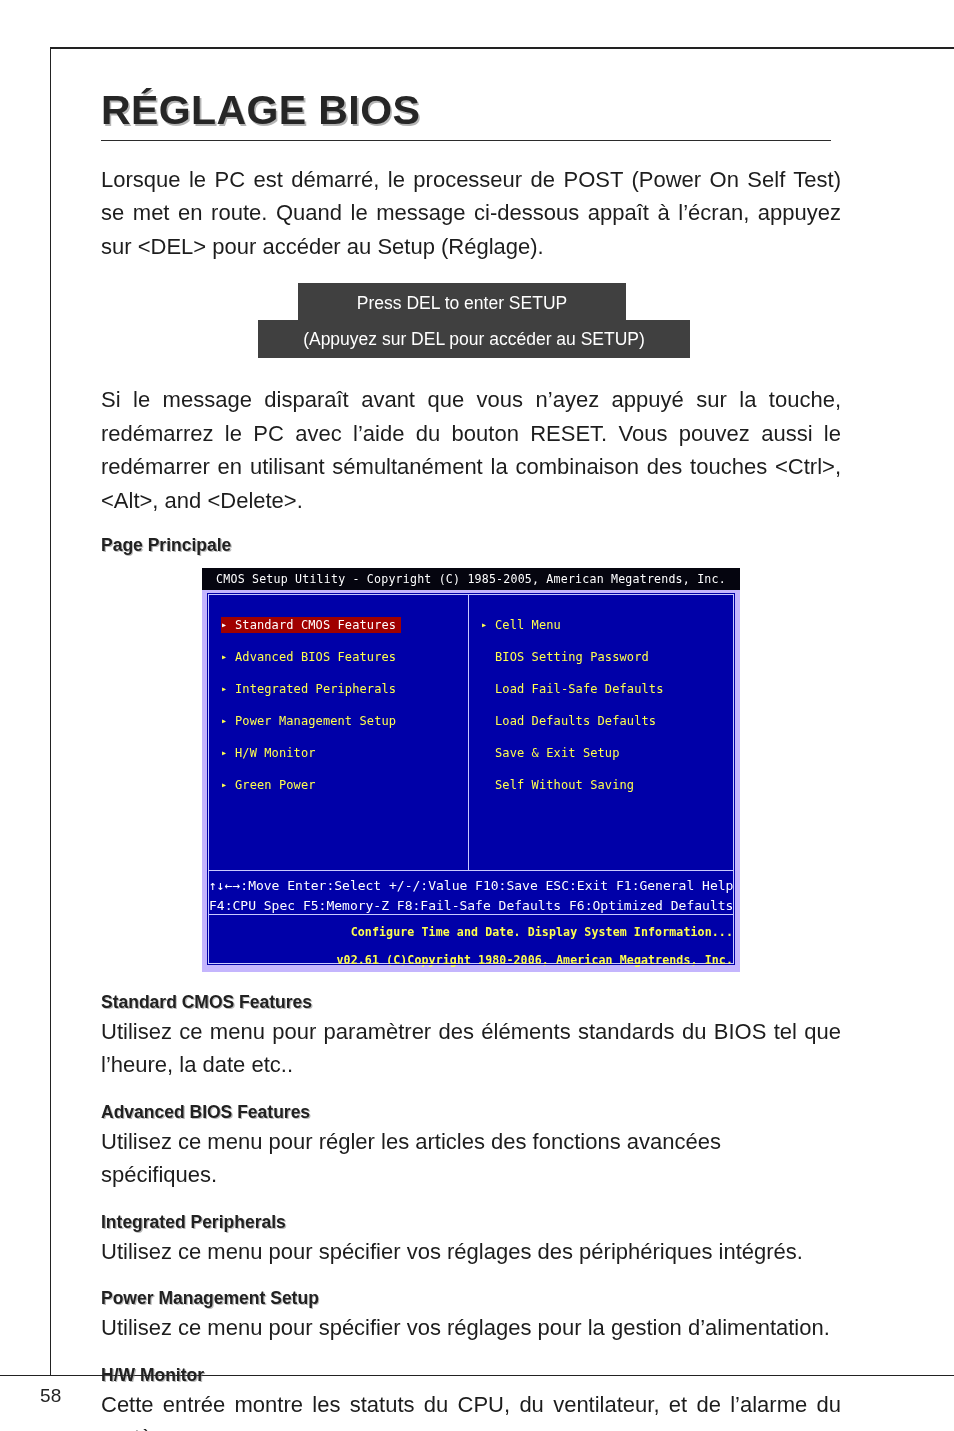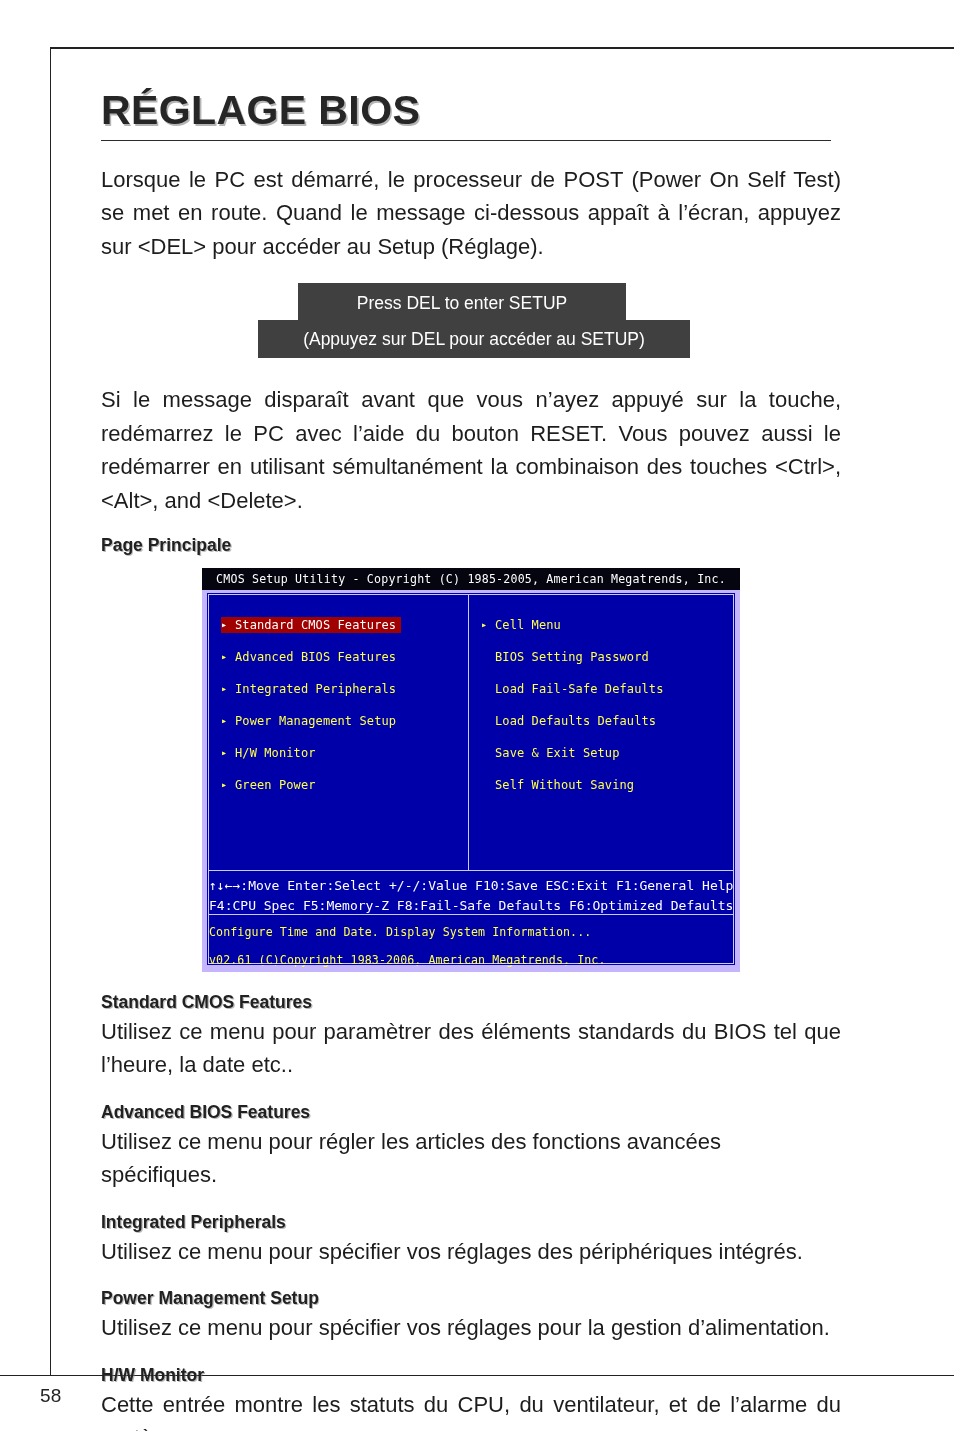--- a/index.html
+++ b/index.html
@@ -216,21 +216,22 @@
   }
   .bios-help-line {
     font-size: 13px;
     color: #ffffff;
     white-space: nowrap;
     line-height: 1.52;
     letter-spacing: 0px;
   }
   #bios-footer {
     padding-top: 10px;
-    text-align: left;
+    text-align: right;
+    font-weight: bold;
   }
   .bios-footer-line {
     font-size: 11.6px;
     color: #ffff4d;
     white-space: nowrap;
     line-height: 1.25;
     margin-bottom: 14px;
     letter-spacing: .1px;
   }
 </style>
@@ -325,21 +326,21 @@
           </div>
         </div>
 
         <div id="bios-helpbar">
           <div class="bios-help-line">↑↓←→:Move  Enter:Select  +/-/:Value  F10:Save  ESC:Exit  F1:General Help</div>
           <div class="bios-help-line">F4:CPU Spec  F5:Memory-Z  F8:Fail-Safe Defaults  F6:Optimized Defaults</div>
         </div>
 
         <div id="bios-footer">
           <div class="bios-footer-line">Configure Time and Date.  Display System Information...</div>
-          <div class="bios-footer-line">v02.61 (C)Copyright 1983-2006, American Megatrends, Inc.</div>
+          <div class="bios-footer-line">v02.61 (C)Copyright 1980-2006, American Megatrends, Inc.</div>
         </div>
 
       </div>
     </div>
   </div>
 
   <div class="sect">
     <div class="sub-head">Standard CMOS Features</div>
     <p class="para">Utilisez ce menu pour paramètrer des éléments standards du BIOS tel que l’heure, la date etc..</p>
   </div>

